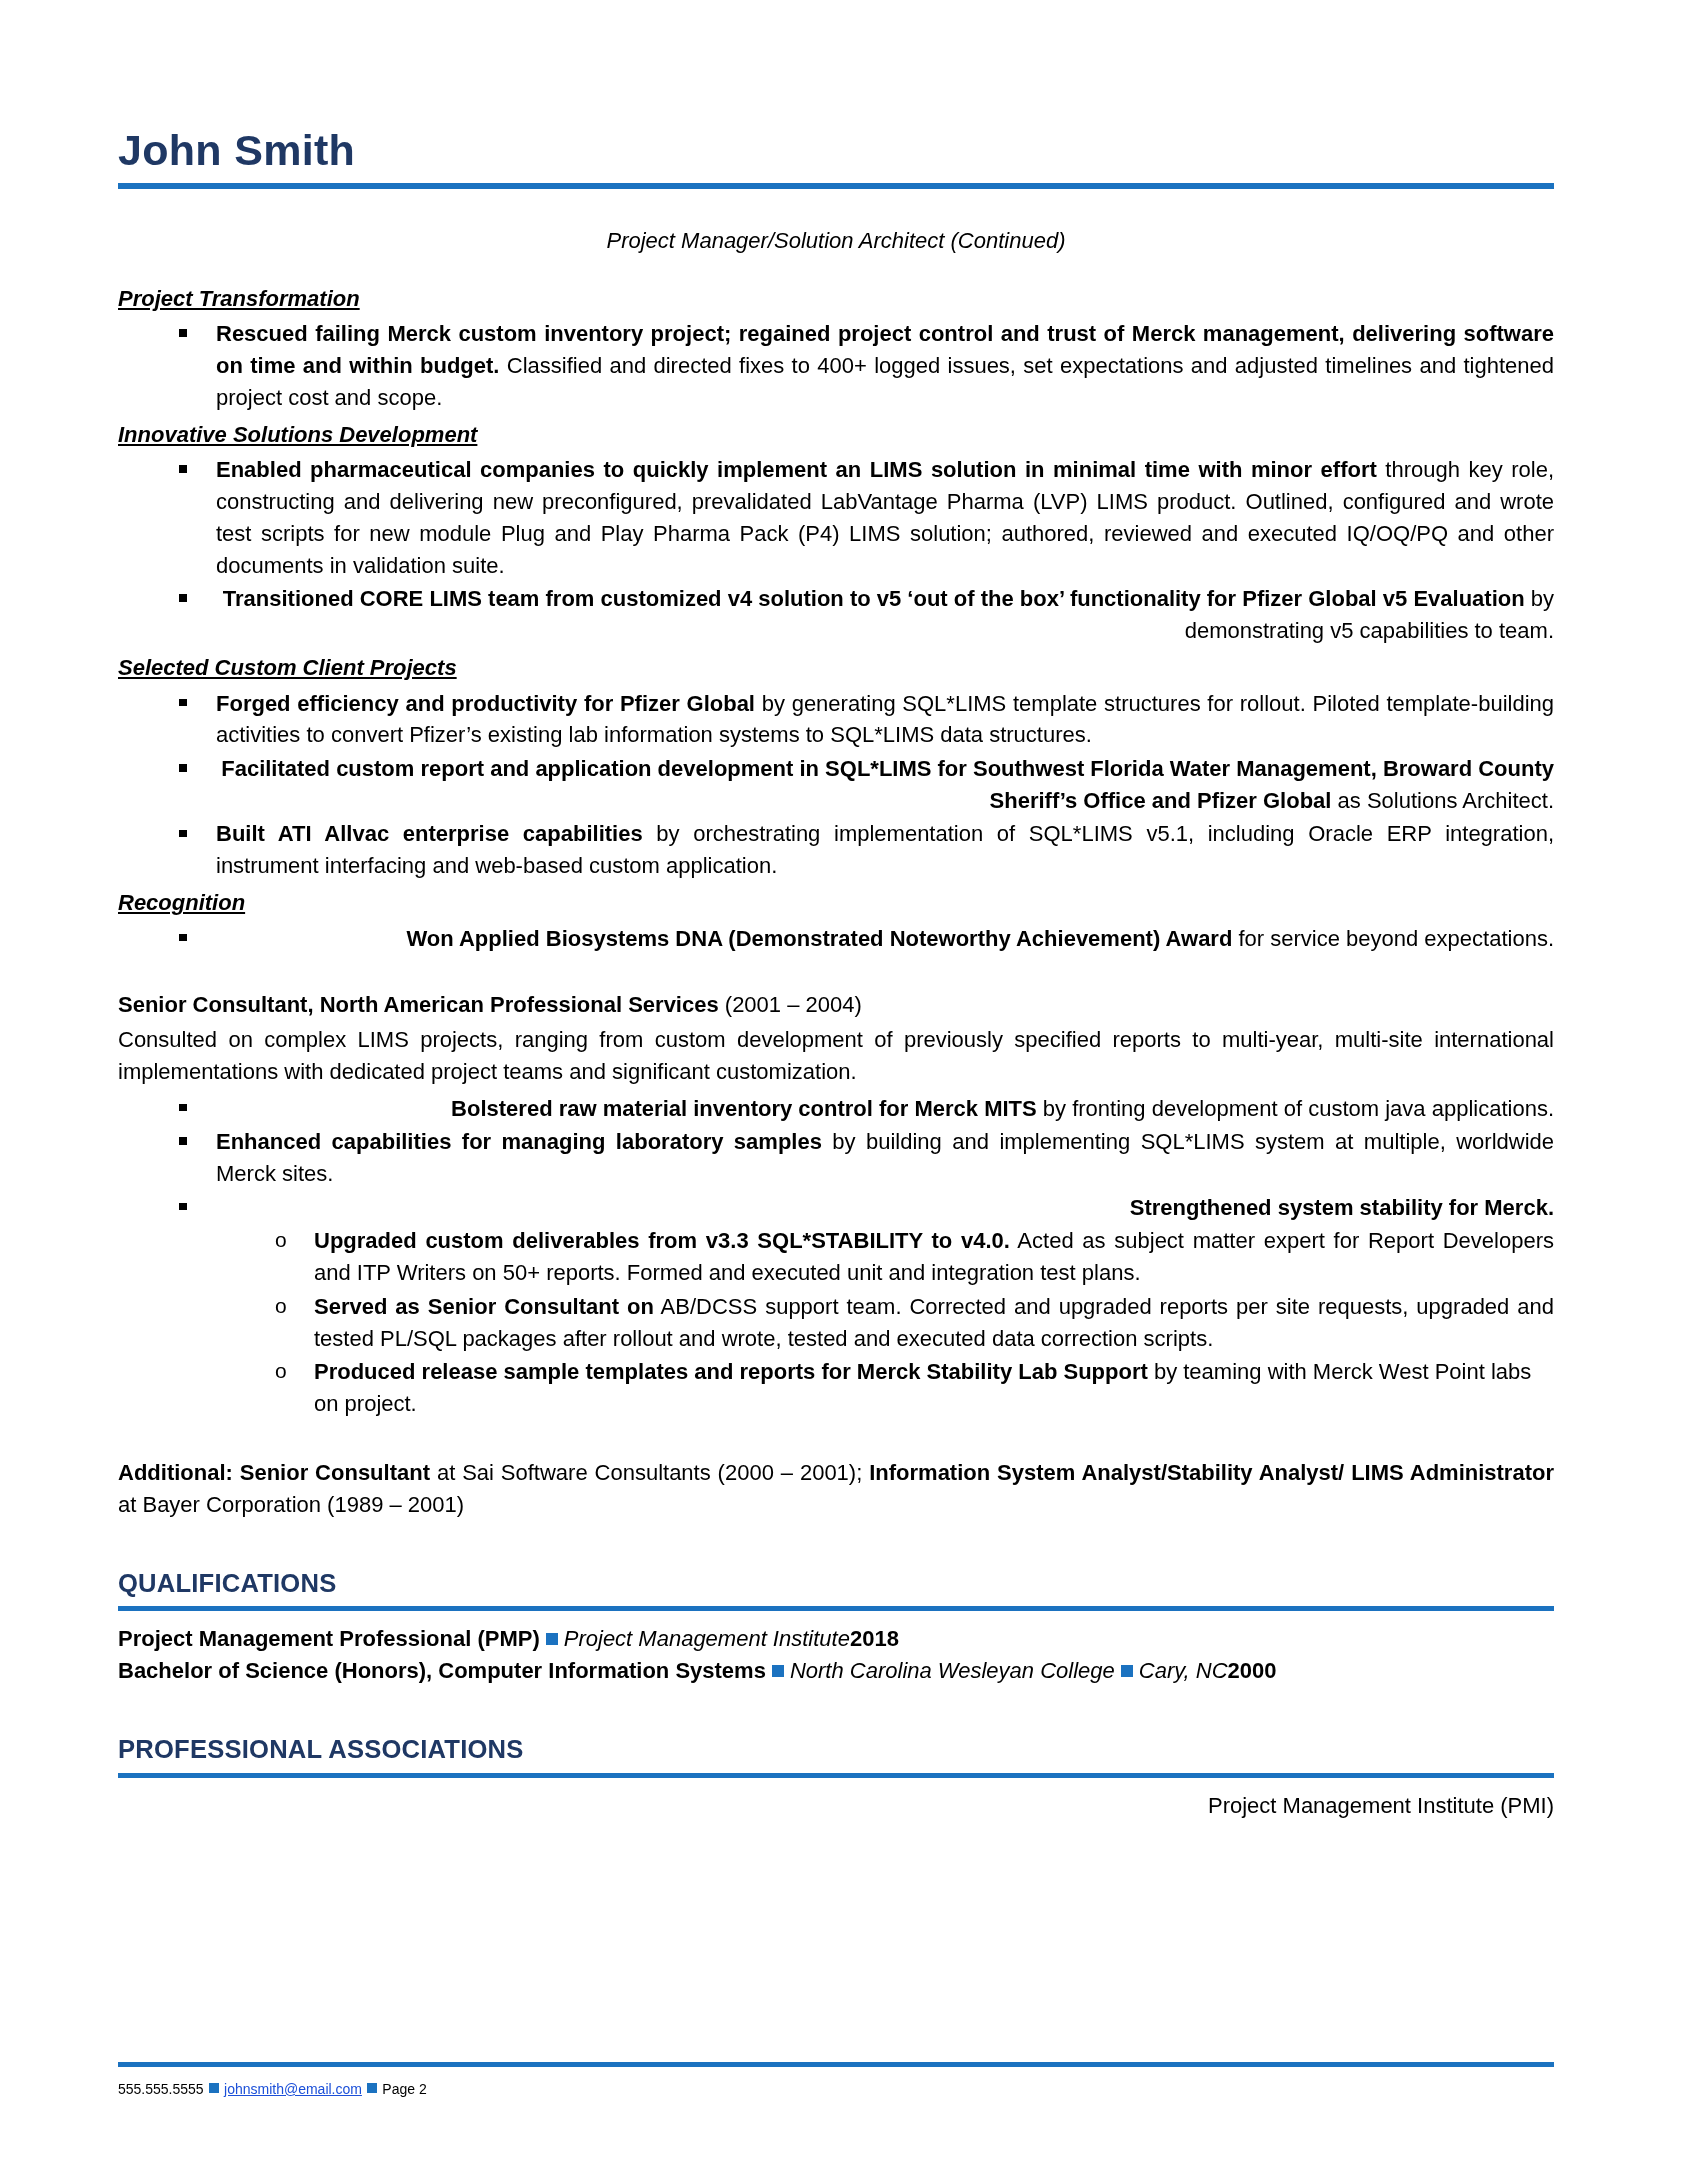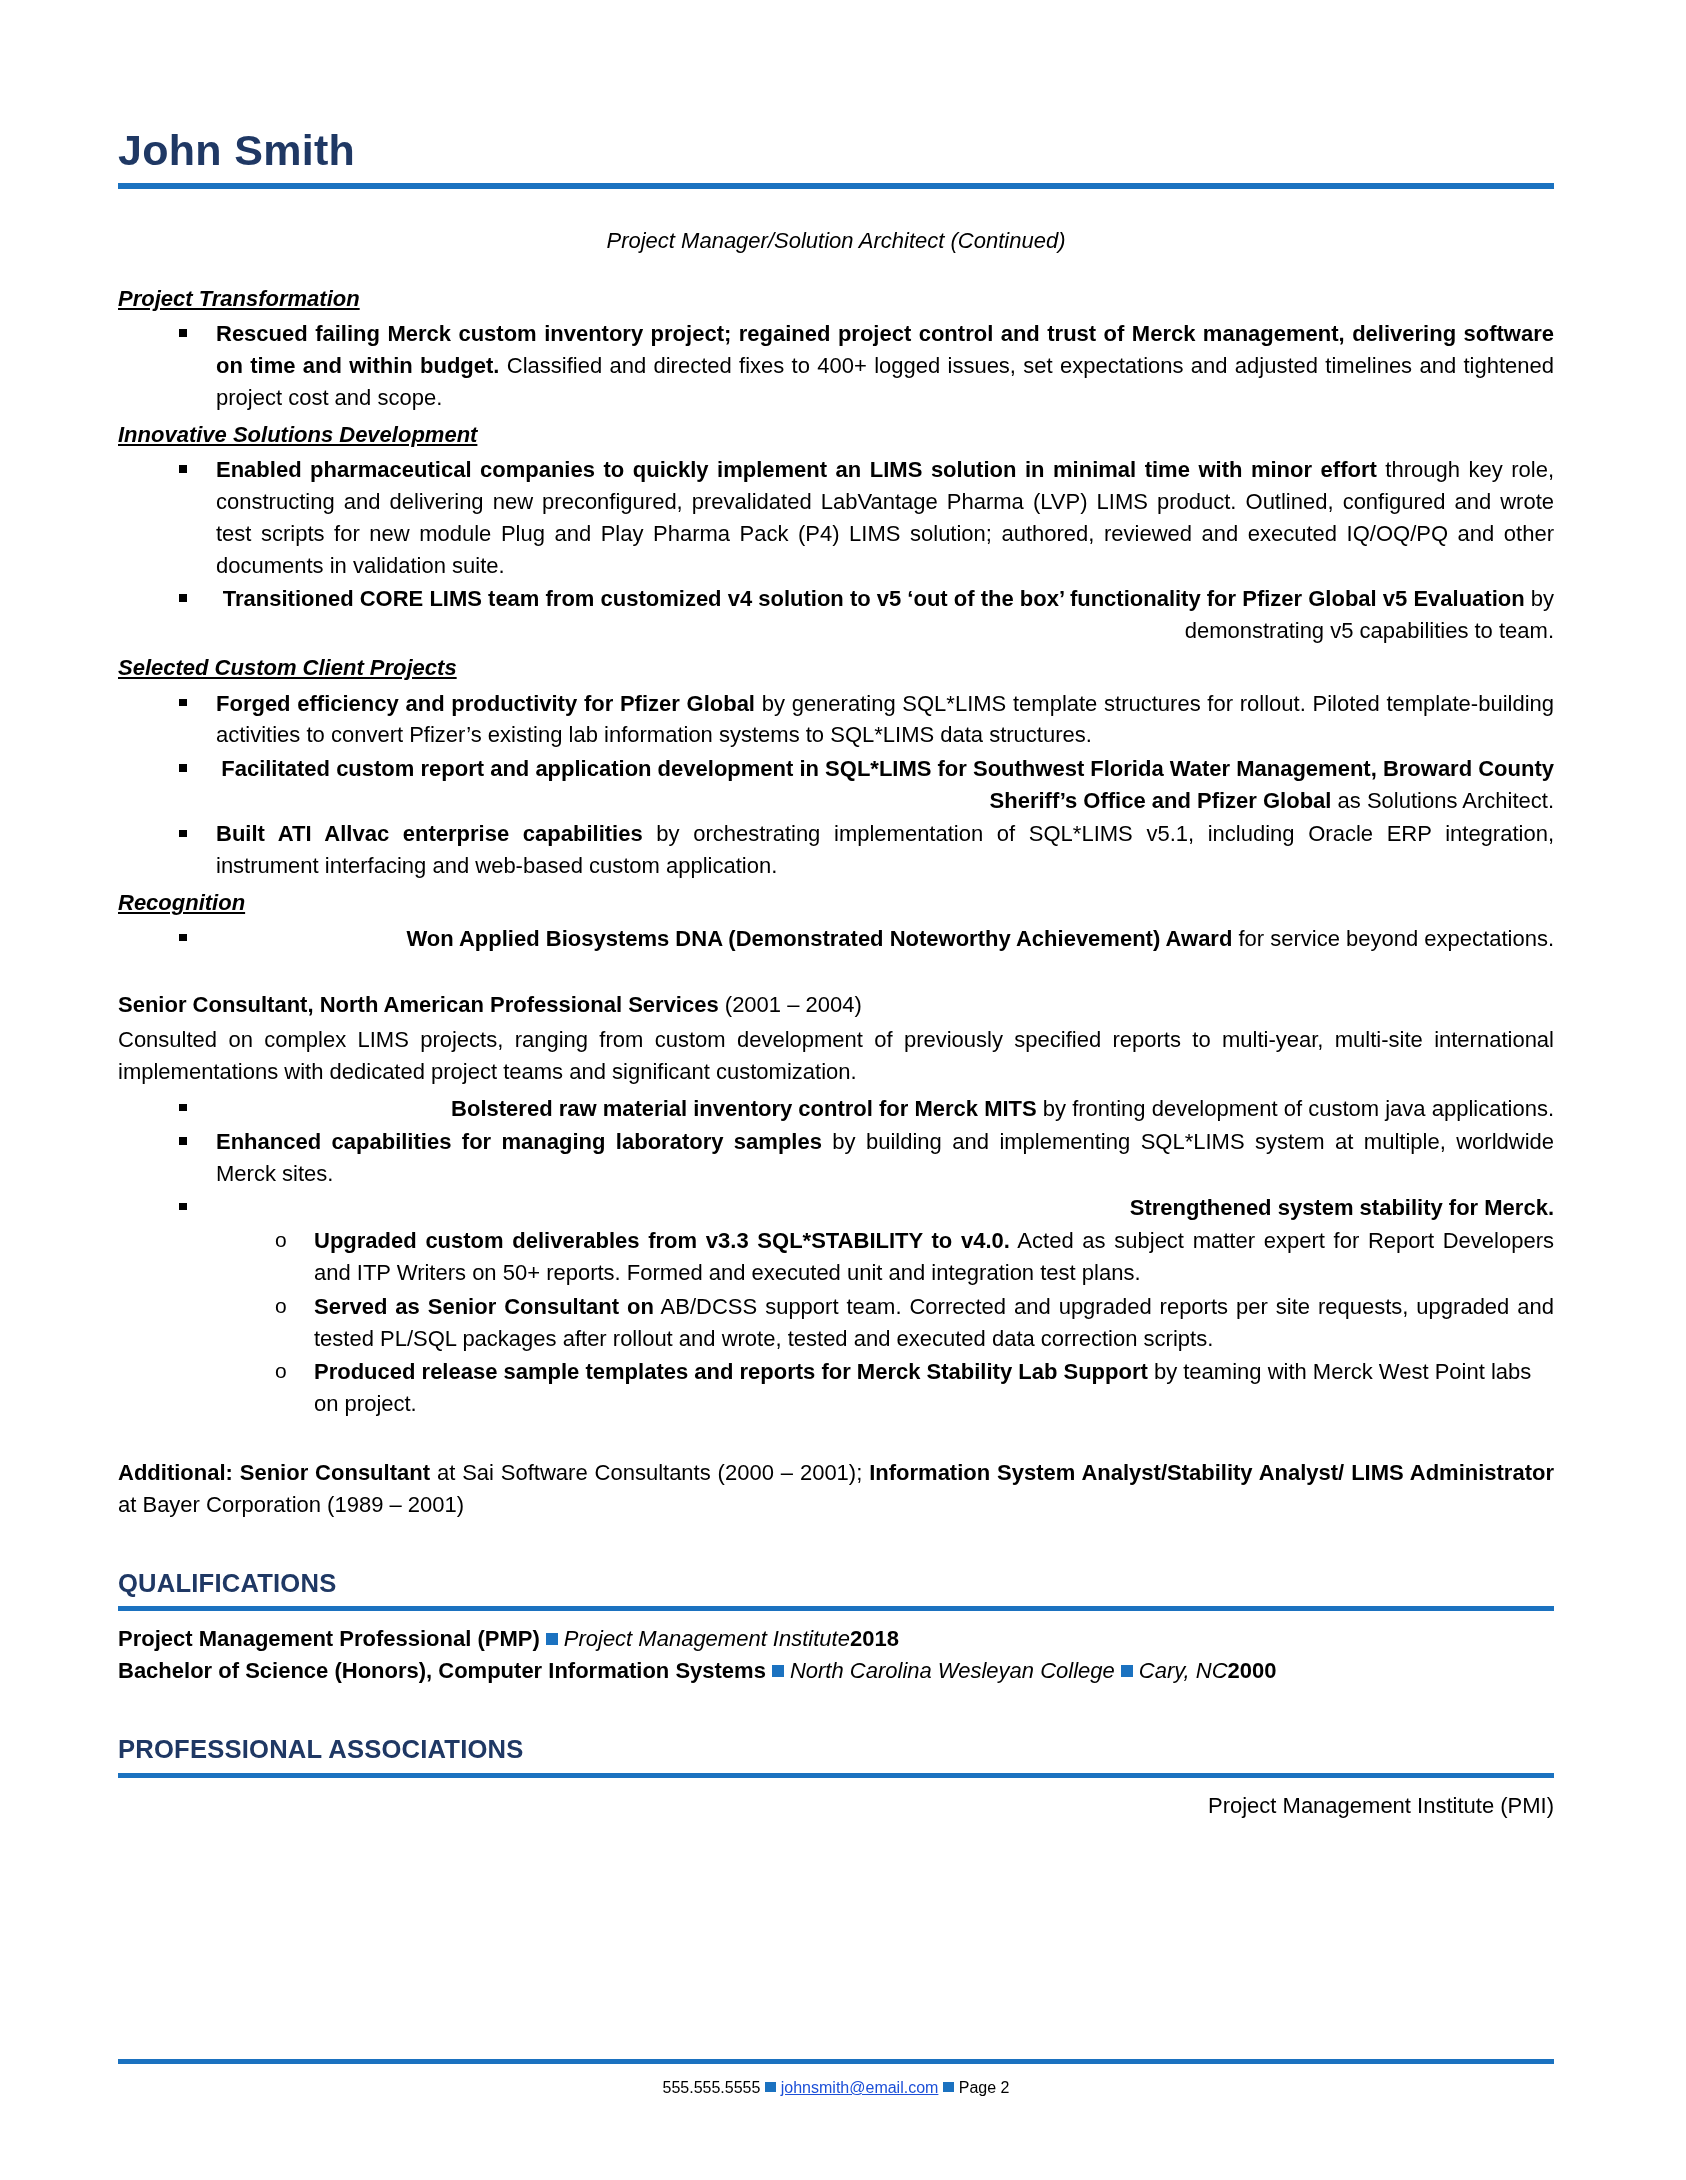--- a/index.html
+++ b/index.html
@@ -170,23 +170,23 @@
   .assoc-text { margin: 0; text-align: right; }
 
   
   .footer-wrap {
     position: absolute;
     left: 118px;
     right: 118px;
     bottom: 82px;
   }
   .footer-line {
-    text-align: center;
+    text-align: left;
     margin-top: 12px;
-    font-size: 16px;
+    font-size: 14px;
   }
   .email-link {
     color: #1B4FD8;
     text-decoration: underline;
   }
 </style>
 </head>
 <body>
 
 <div class="page">

